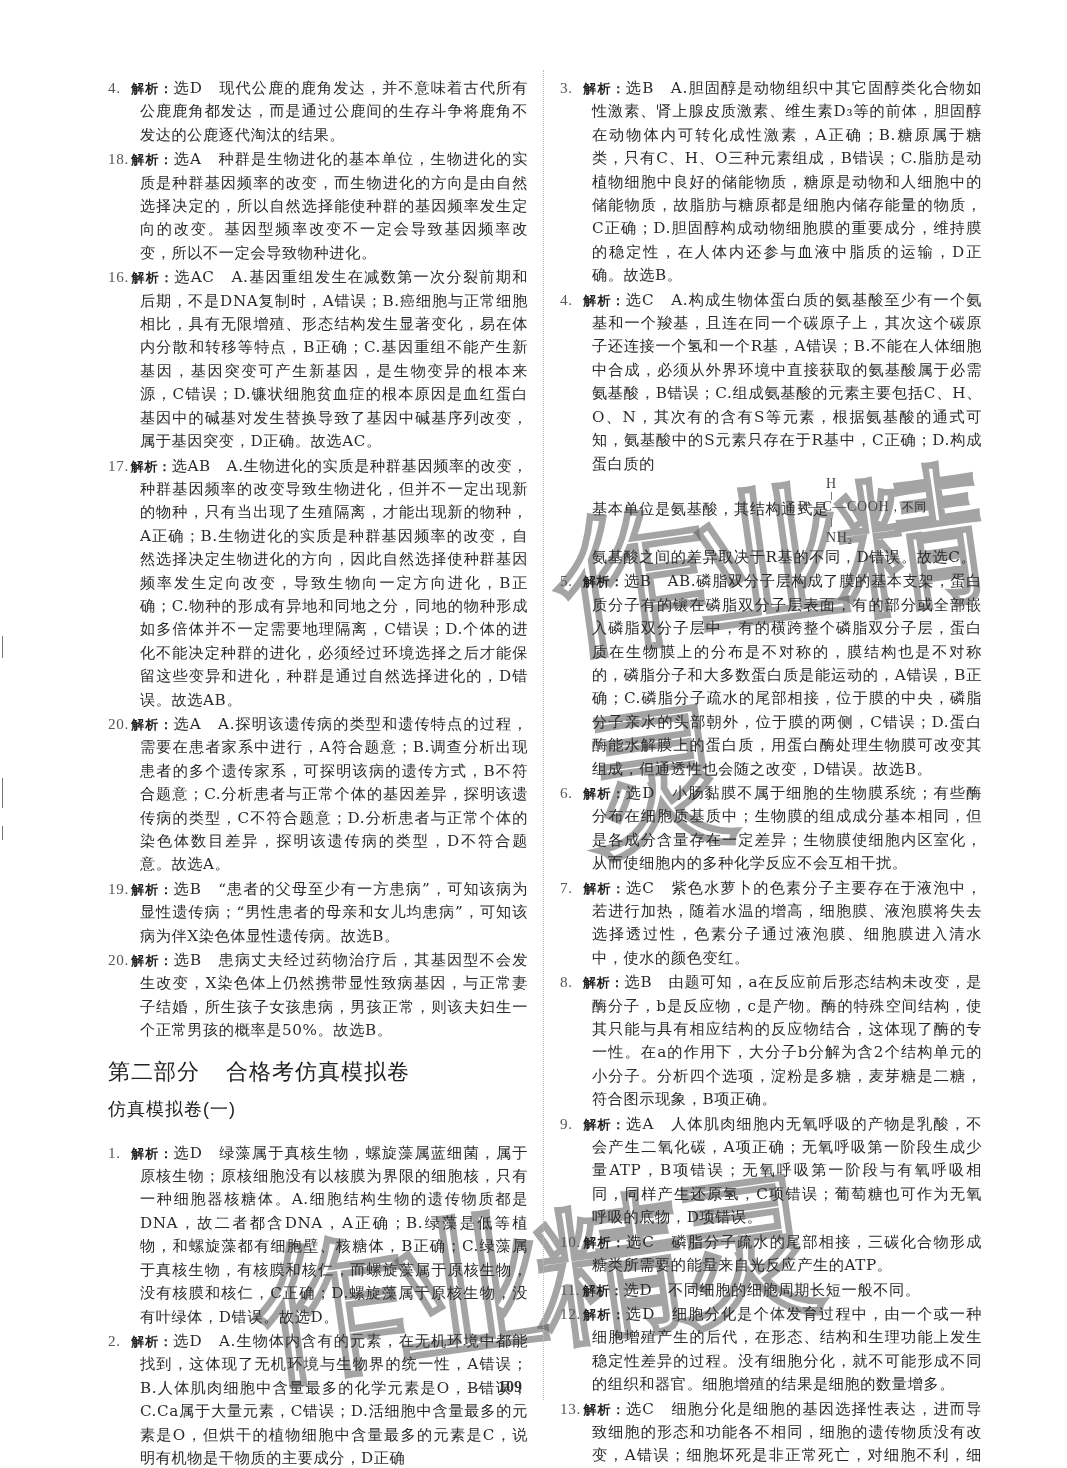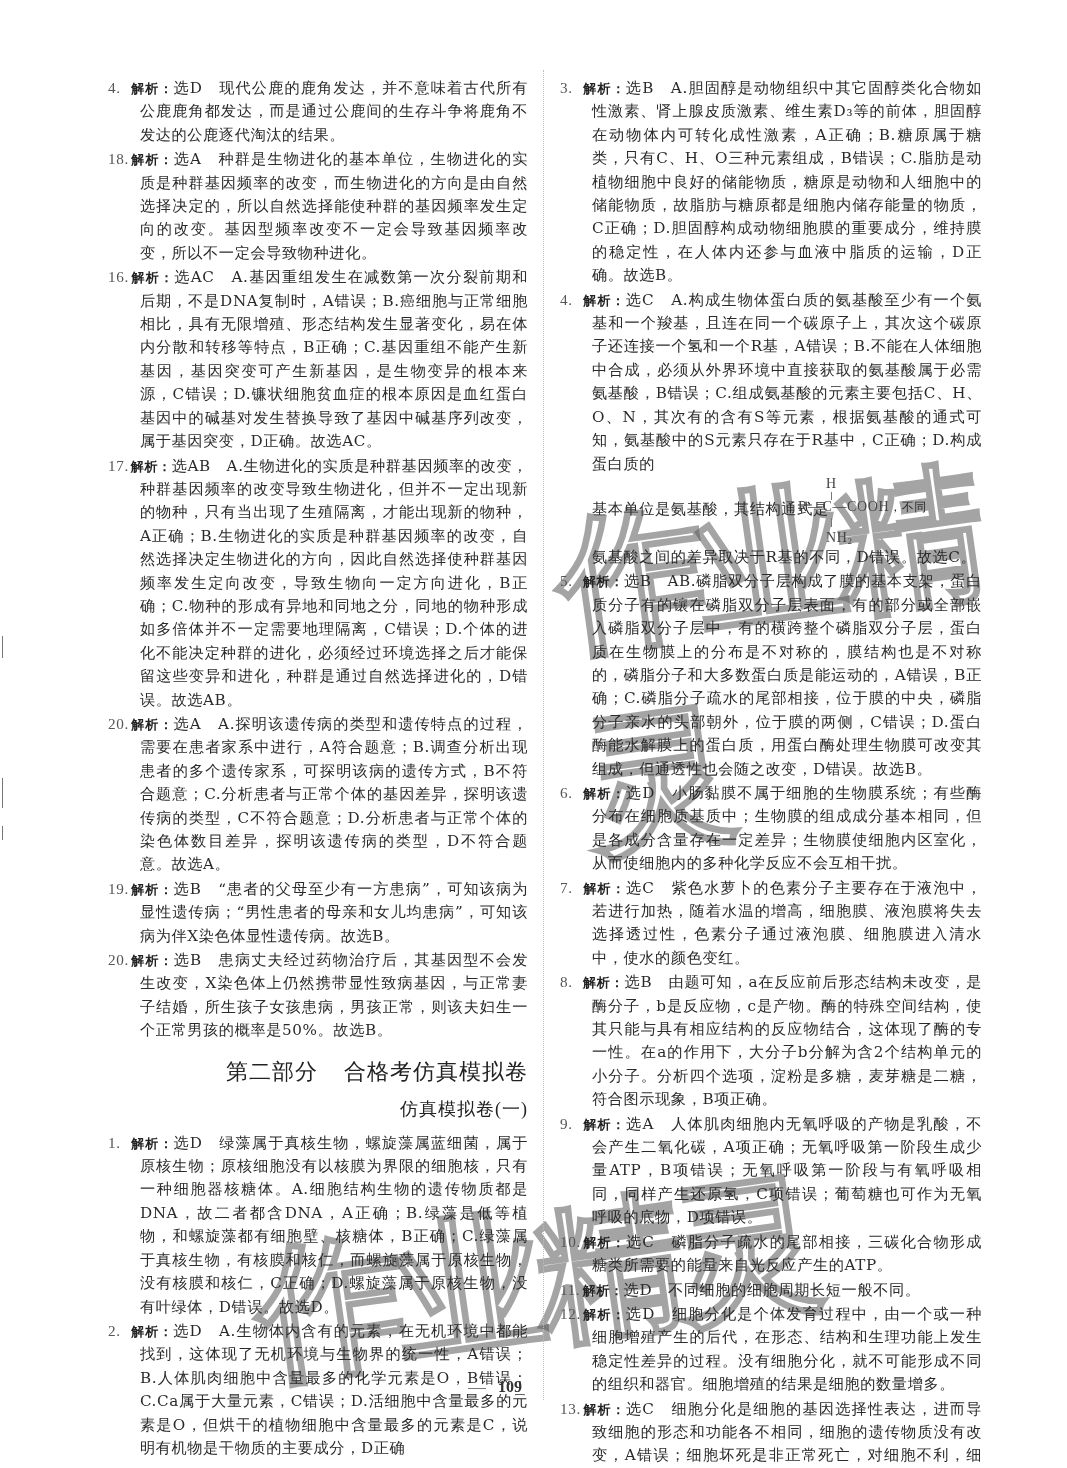--- a/index.html
+++ b/index.html
@@ -9,25 +9,25 @@
   .col { position: absolute; top: 76px; }
   .col-left { left: 108px; width: 420px; }
   .col-right { left: 560px; width: 422px; }
   .divider { position: absolute; left: 543px; top: 70px; width: 0; height: 1330px;
              border-left: 1px dotted #bdbdbd; }
   .item { font-size: 15.2px; line-height: 23.4px; text-align: justify;
           letter-spacing: 0.6px; padding-left: 2.1em; text-indent: -2.1em; margin: 0; }
   .item.cont { padding-left: 2.1em; text-indent: 0; }
   .num { display: inline-block; min-width: 1.5em; text-indent: 0; font-family: "Liberation Serif", serif; color: #555; }
   .tag { font-family: "DejaVu Sans", sans-serif; font-weight: bold; color: #222; font-size: 13px; }
-  .sec-title { font-family: "DejaVu Sans", sans-serif; font-size: 22px; text-align: right;
+  .sec-title { font-family: "DejaVu Sans", sans-serif; font-size: 22px; text-align: left;
                margin: 14px 0 10px 0; letter-spacing: 1px; color: #222; }
   .sec-title .gap { display: inline-block; width: 26px; }
-  .sub-title { font-family: Liberation Serif, serif; font-size: 18px; text-align: right;
-               margin: 4px 0 10px 0; color: #222; letter-spacing: 1px; }
+  .sub-title { font-family: Liberation Sans, sans-serif; font-size: 18px; text-align: left;
+               margin: 4px 0 20px 0; color: #222; letter-spacing: 1px; }
   .formula { position: relative; height: 70px; margin: 0; padding-left: 2.1em;
              font-size: 15.2px; letter-spacing: 0.6px; }
   .formula .f-text { position: absolute; top: 23px; left: 2.1em; }
   .formula .f-chem { position: absolute; left: 238px; top: 0; width: 180px; height: 70px;
                      font-family: "Liberation Serif", serif; font-size: 14px; color: #444; }
   .formula .f-h { position: absolute; left: 28px; top: 0; }
   .formula .f-vline1 { position: absolute; left: 33px; top: 16px; height: 8px; border-left: 1px solid #777; }
   .formula .f-main { position: absolute; left: 0; top: 23px; white-space: nowrap; }
   .formula .f-vline2 { position: absolute; left: 33px; top: 42px; height: 9px; border-left: 1px solid #777; }
   .formula .f-nh { position: absolute; left: 28px; top: 54px; }

